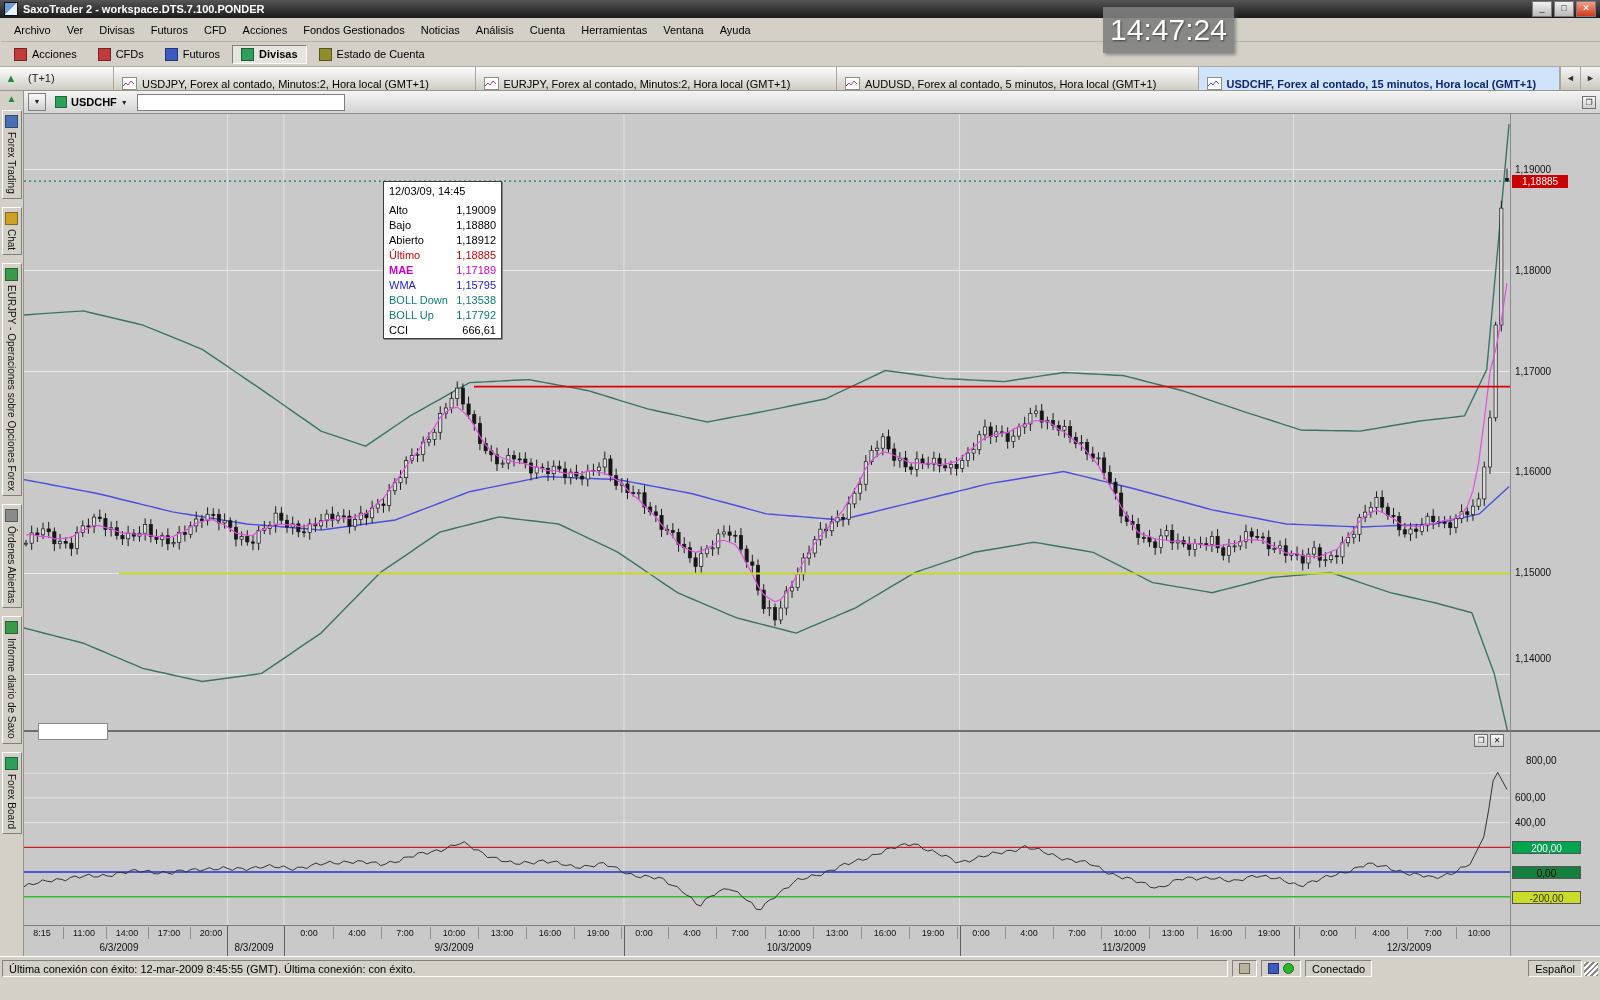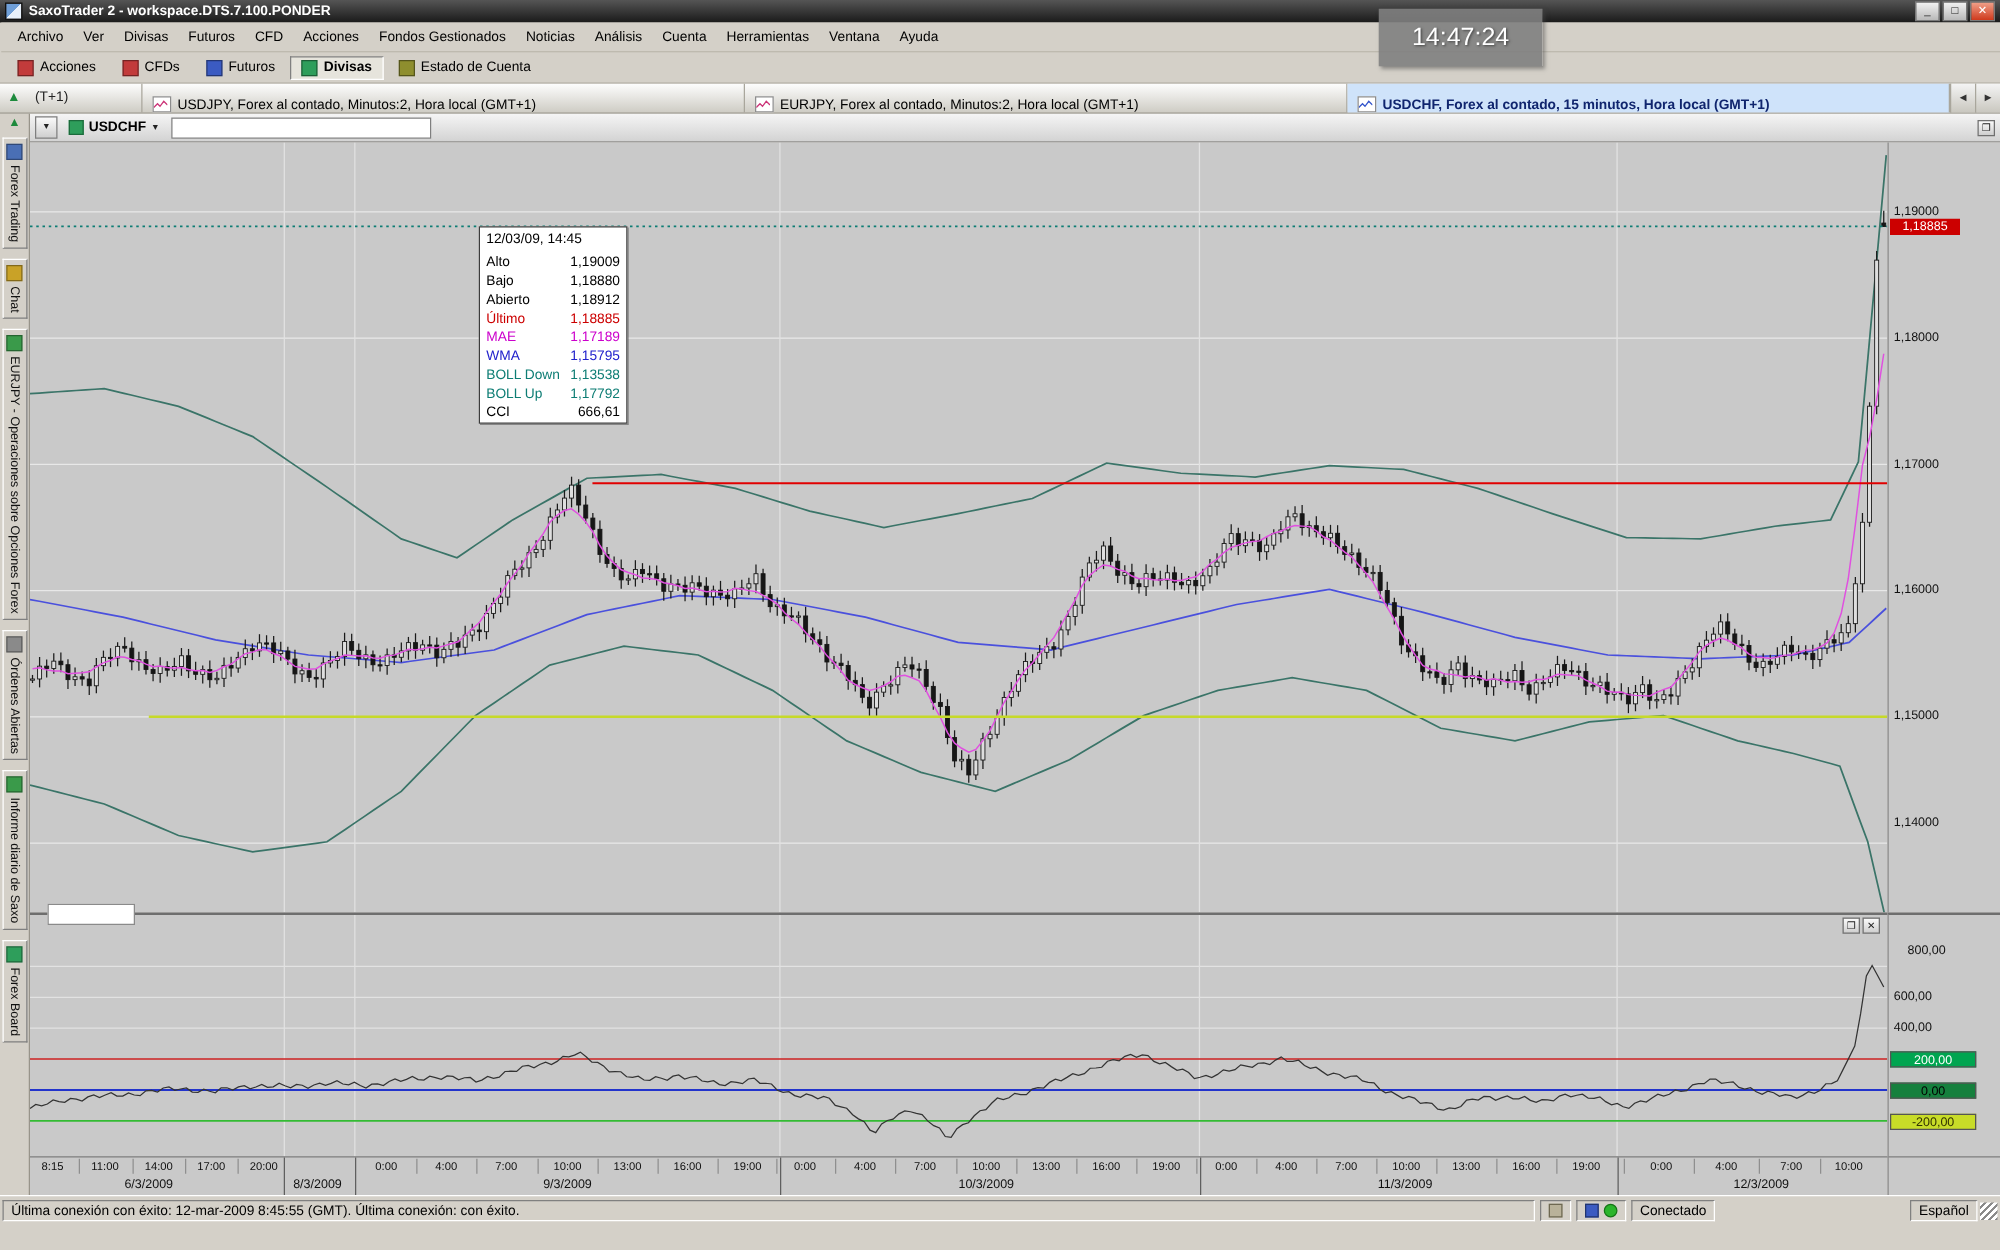--- a/index.html
+++ b/index.html
@@ -89,21 +89,21 @@
   .day-sep{position:absolute;top:0;width:1px;height:30px;background:#5f5f5f;}
 
   
   #tooltip{position:absolute;left:383px;top:181px;width:117px;background:#fff;border:1px solid #3c3c3c;
     box-shadow:1px 1px 0 rgba(90,90,90,.6);z-index:20;font-size:11px;}
   .tt-header{padding:3px 5px 6px;}
   .tt-row{display:flex;justify-content:space-between;padding:1px 5px 2px;}
 
   
   #clock{position:absolute;left:1103px;top:7px;width:131px;height:46px;background:rgba(128,128,128,.9);
-    color:#fff;font-size:20px;display:flex;align-items:center;justify-content:center;z-index:60;
+    color:#fff;font-size:30px;display:flex;align-items:center;justify-content:center;z-index:60;
     text-shadow:1px 1px 2px rgba(60,60,60,.9);box-shadow:2px 2px 3px rgba(70,70,70,.5);}
 
   
   #statusbar{position:absolute;left:0;top:956px;width:1600px;height:24px;background:#D4D0C8;
     border-top:1px solid #fff;display:flex;align-items:center;box-sizing:border-box;}
   #statusfill{position:absolute;left:0;top:980px;width:1600px;height:20px;background:#D4D0C8;}
   .st-panel{border:1px solid;border-color:#808080 #fff #fff #808080;height:17px;line-height:16px;
     padding:0 6px;margin:2px;display:flex;align-items:center;gap:4px;box-sizing:border-box;}
   #sb-msg{width:1226px;flex:none;white-space:nowrap;overflow:hidden;}
   .st-icon{width:11px;height:11px;display:inline-block;box-sizing:border-box;}
@@ -178,20 +178,28 @@
         </span>
         <span class="dtab-label">USDJPY, Forex al contado, Minutos:2, Hora local (GMT+1)</span>
       </span>
       <span class="dtab">
         <span class="dtab-icon">
           <svg width="11" height="9">
             <polyline points="0,7 3,4 5,6 8,2 11,5" fill="none" stroke="#cc3377" stroke-width="1"></polyline>
           </svg>
         </span>
         <span class="dtab-label">EURJPY, Forex al contado, Minutos:2, Hora local (GMT+1)</span>
+      </span>
+      <span class="dtab">
+        <span class="dtab-icon">
+          <svg width="11" height="9">
+            <polyline points="0,7 3,4 5,6 8,2 11,5" fill="none" stroke="#cc3377" stroke-width="1"></polyline>
+          </svg>
+        </span>
+        <span class="dtab-label">AUDUSD, Forex al contado, 5 minutos, Hora local (GMT+1)</span>
       </span>
       <span class="dtab selected">
         <span class="dtab-icon">
           <svg width="11" height="9">
             <polyline points="0,7 3,4 5,6 8,2 11,5" fill="none" stroke="#3355cc" stroke-width="1"></polyline>
           </svg>
         </span>
         <span class="dtab-label">USDCHF, Forex al contado, 15 minutos, Hora local (GMT+1)</span>
       </span>
     </span>
@@ -807,21 +815,21 @@
       </div>
       <div class="tt-row">
         <span style="color: rgb(0, 0, 0);">Abierto</span>
         <span style="color: rgb(0, 0, 0);">1,18912</span>
       </div>
       <div class="tt-row">
         <span style="color: rgb(204, 0, 0);">Último</span>
         <span style="color: rgb(204, 0, 0);">1,18885</span>
       </div>
       <div class="tt-row">
-        <span style="color: rgb(204, 0, 204);">MAE</span>
+        <span style="color: rgb(204, 0, 204); font-weight: bold;">MAE</span>
         <span style="color: rgb(204, 0, 204);">1,17189</span>
       </div>
       <div class="tt-row">
         <span style="color: rgb(34, 34, 204);">WMA</span>
         <span style="color: rgb(34, 34, 204);">1,15795</span>
       </div>
       <div class="tt-row">
         <span style="color: rgb(13, 125, 116);">BOLL Down</span>
         <span style="color: rgb(13, 125, 116);">1,13538</span>
       </div>

